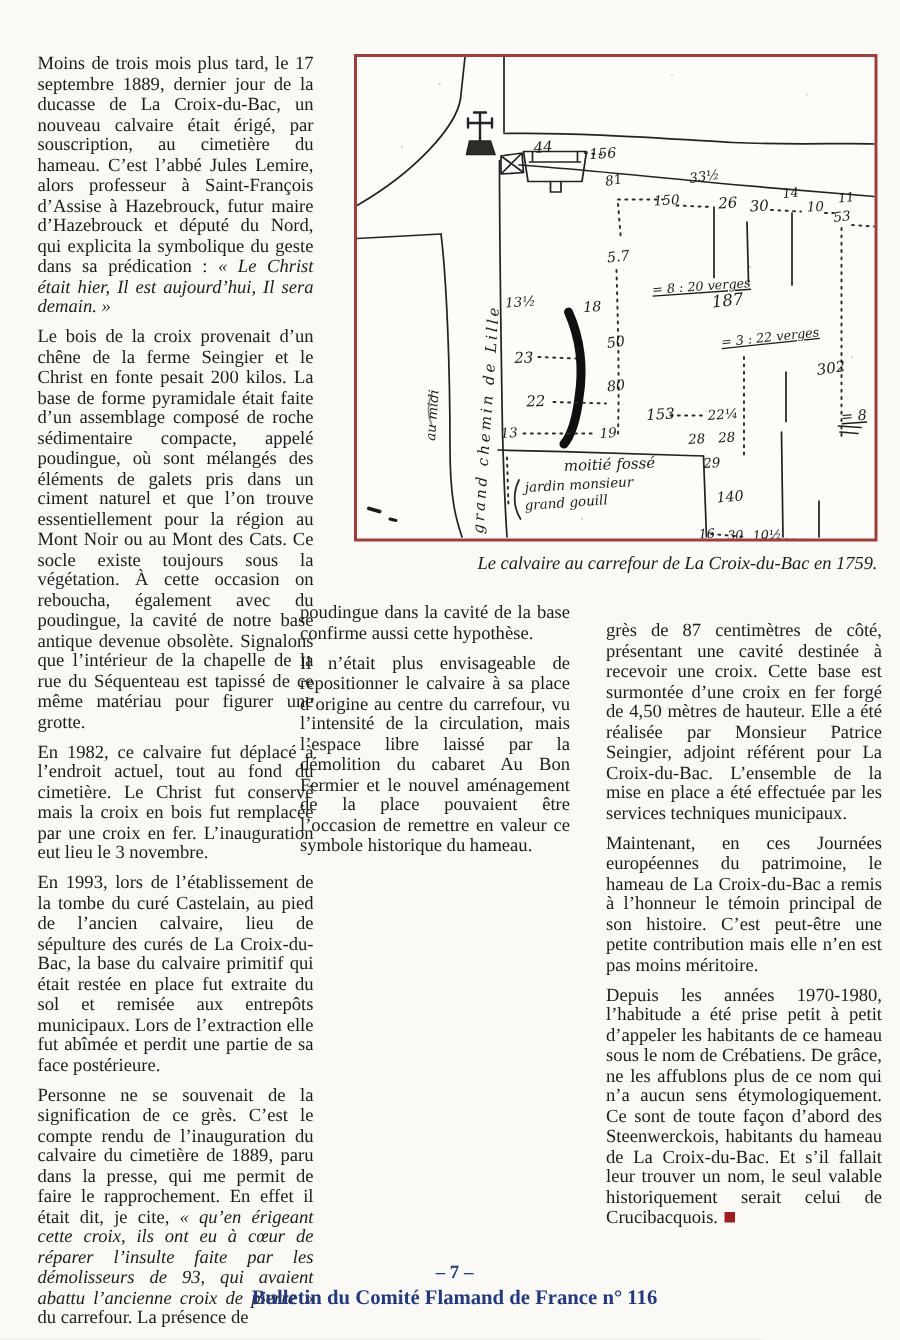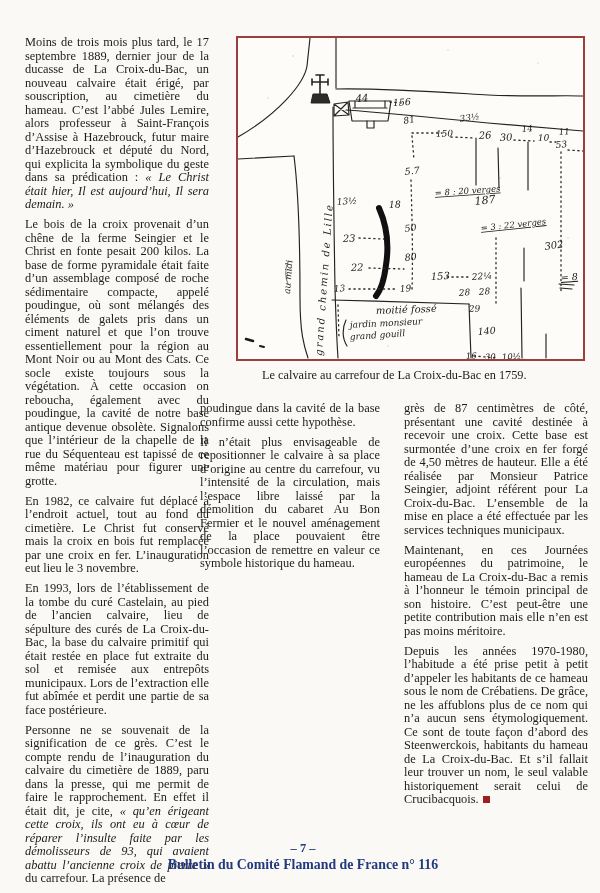--- a/index.html
+++ b/index.html
@@ -6,25 +6,25 @@
     --ink:#1c1c1c; --blue:#22397e; --frame:#9a3f3c; --marker:#9e1f1f; --paper:#faf9f6;
   }
   html,body{margin:0;padding:0;background:#e8e6e2;}
   .page{position:relative;width:600px;height:893px;background:var(--paper);
         font-family:"Liberation Serif",serif;color:var(--ink);overflow:hidden;}
   .col{position:absolute;text-align:justify;font-size:12.4px;line-height:13.5px;}
   .col p{margin:0 0 6.5px 0;}
   .it{font-style:italic;}
   .col-left{left:25px;top:36px;width:184px;}
   .col-mid{left:200px;top:402px;width:180px;}
-  .col-right{left:404px;top:402px;width:184px;}
+  .col-right{left:404px;top:414px;width:184px;}
   .figure{position:absolute;left:236px;top:36px;width:349px;height:325px;
           border:2px solid var(--frame);background:#fdfcf9;box-sizing:border-box;}
-  .caption{position:absolute;left:236px;top:368px;width:349px;text-align:left;
-           font-size:12.3px;padding-left:26px;box-sizing:border-box;}
+  .caption{position:absolute;left:236px;top:368px;width:349px;text-align:right;
+           font-style:italic;font-size:12.3px;padding-left:26px;box-sizing:border-box;}
   .pageno{position:absolute;left:3px;top:841px;width:600px;text-align:center;
           color:var(--blue);font-weight:bold;font-size:12.5px;}
   .footer{position:absolute;left:3px;top:857px;width:600px;text-align:center;
           color:var(--blue);font-weight:bold;font-size:13.8px;}
   .endmark{display:inline-block;width:7px;height:7px;background:var(--marker);
            margin-left:4px;vertical-align:baseline;}
   svg .stroke{fill:none;stroke:#232323;stroke-width:1.15;stroke-linecap:round;stroke-linejoin:round;}
   svg .dotted{fill:none;stroke:#2a2a2a;stroke-width:1.3;stroke-dasharray:1.3 3.6;stroke-linecap:round;}
   svg .thick{fill:none;stroke:#101010;stroke-width:6;stroke-linecap:round;}
   svg text{font-family:"DejaVu Serif",serif;font-style:italic;fill:#1b1b1b;}

